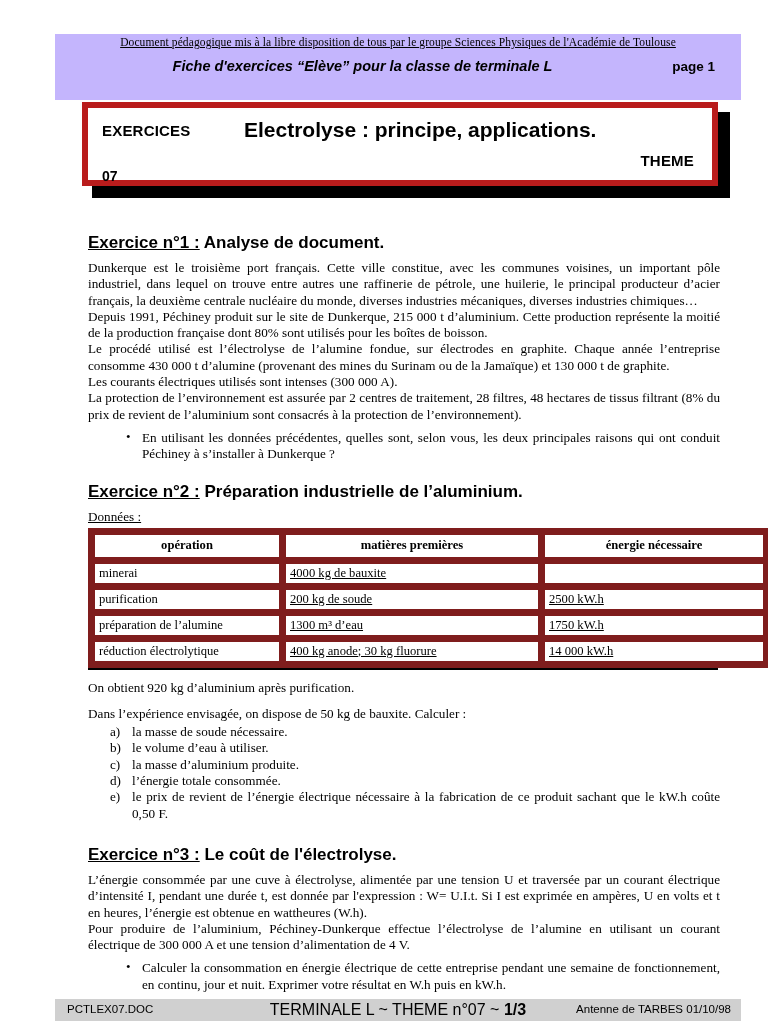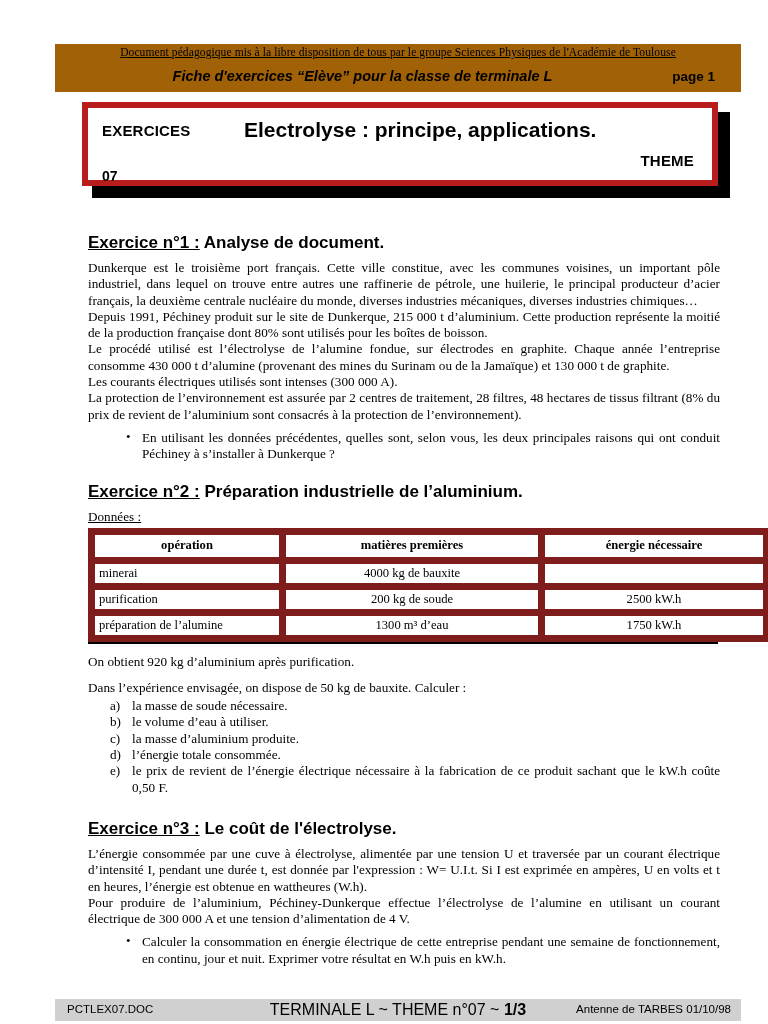--- a/index.html
+++ b/index.html
@@ -13,24 +13,24 @@
     position: relative;
     font-family: "Liberation Serif", serif;
     color: #000000;
     overflow: hidden;
   }
 
   
   .header-band {
     position: absolute;
     left: 55px;
-    top: 44px;
-    width: 686px;
-    height: 48px;
-    background: #a16207;
+    top: 34px;
+    width: 686px;
+    height: 66px;
+    background: #c4b5fd;
   }
   .header-line1 {
     position: absolute;
     left: 0;
     top: 2px;
     width: 686px;
     text-align: center;
     font-family: "Liberation Serif", serif;
     font-size: 11.5px;
     letter-spacing: 0.1px;
@@ -213,21 +213,21 @@
     line-height: 15px;
     padding: 1px 4px;
     height: 17px;
   }
   table.data-table th {
     font-weight: bold;
     text-align: center;
     height: 20px;
   }
   table.data-table td.op { text-align: left; }
-  table.data-table td.ctr { text-align: center; }
+  table.data-table td.ctr { text-align: left; text-decoration: underline; }
   table.data-table .col1 { width: 176px; }
   table.data-table .col2 { width: 244px; }
   table.data-table .col3 { width: 210px; }
   .tbl-wrap {
     border-bottom: 2px solid #000000;
     width: 630px;
   }
 
   
   .footer-band {
@@ -327,20 +327,25 @@
         <tr>
           <td class="op">purification</td>
           <td class="ctr">200 kg de soude</td>
           <td class="ctr">2500 kW.h</td>
         </tr>
         <tr>
           <td class="op">préparation de l’alumine</td>
           <td class="ctr">1300 m³ d’eau</td>
           <td class="ctr">1750 kW.h</td>
         </tr>
+        <tr>
+          <td class="op">réduction électrolytique</td>
+          <td class="ctr">400 kg anode; 30 kg fluorure</td>
+          <td class="ctr">14 000 kW.h</td>
+        </tr>
       </tbody>
     </table>
   </div>
 
   <div class="spacer-3"></div>
   <p class="body-text">On obtient 920 kg d’aluminium après purification.</p>
   <div class="spacer-3"></div>
   <p class="body-text">Dans l’expérience envisagée, on dispose de 50 kg de bauxite. Calculer :</p>
   <ul class="alpha-list">
     <li><span class="marker">a)</span><span>la masse de soude nécessaire.</span></li>

